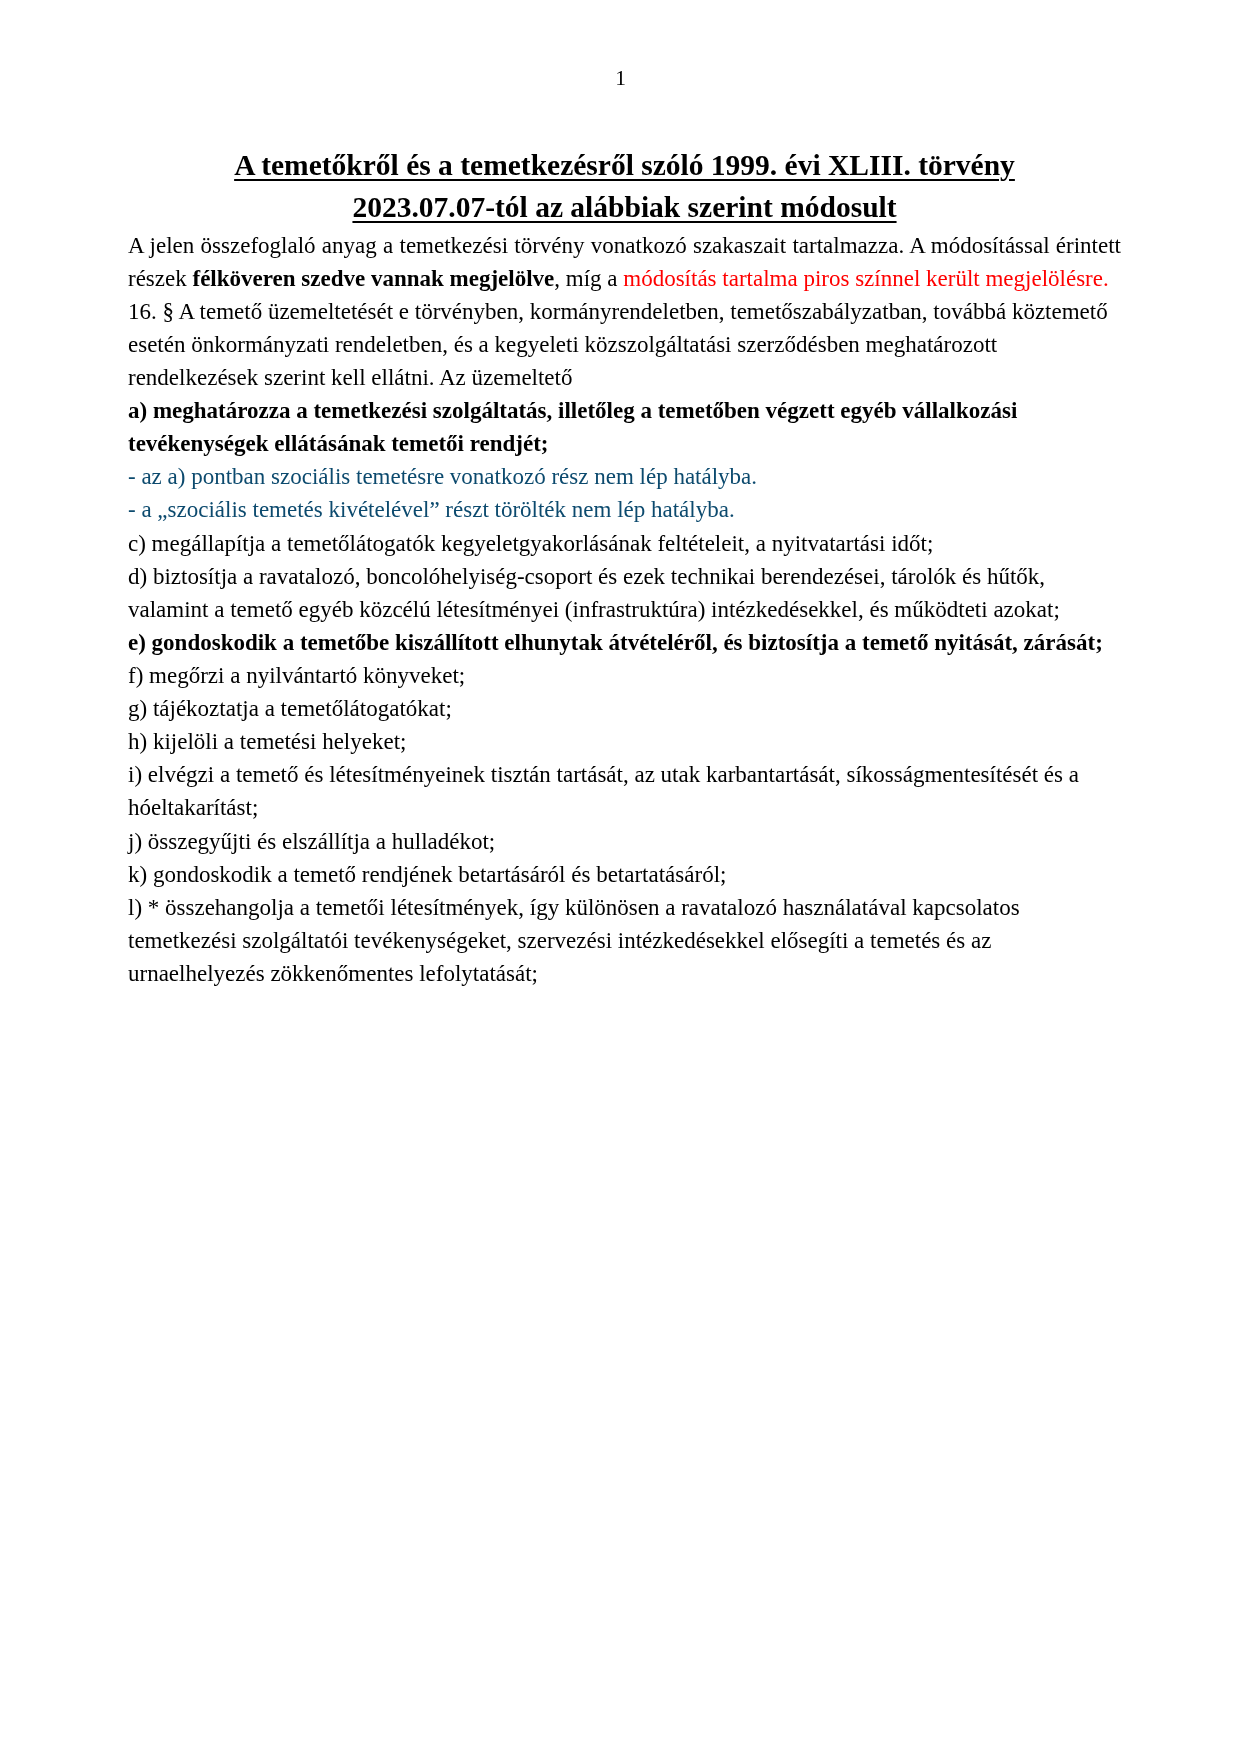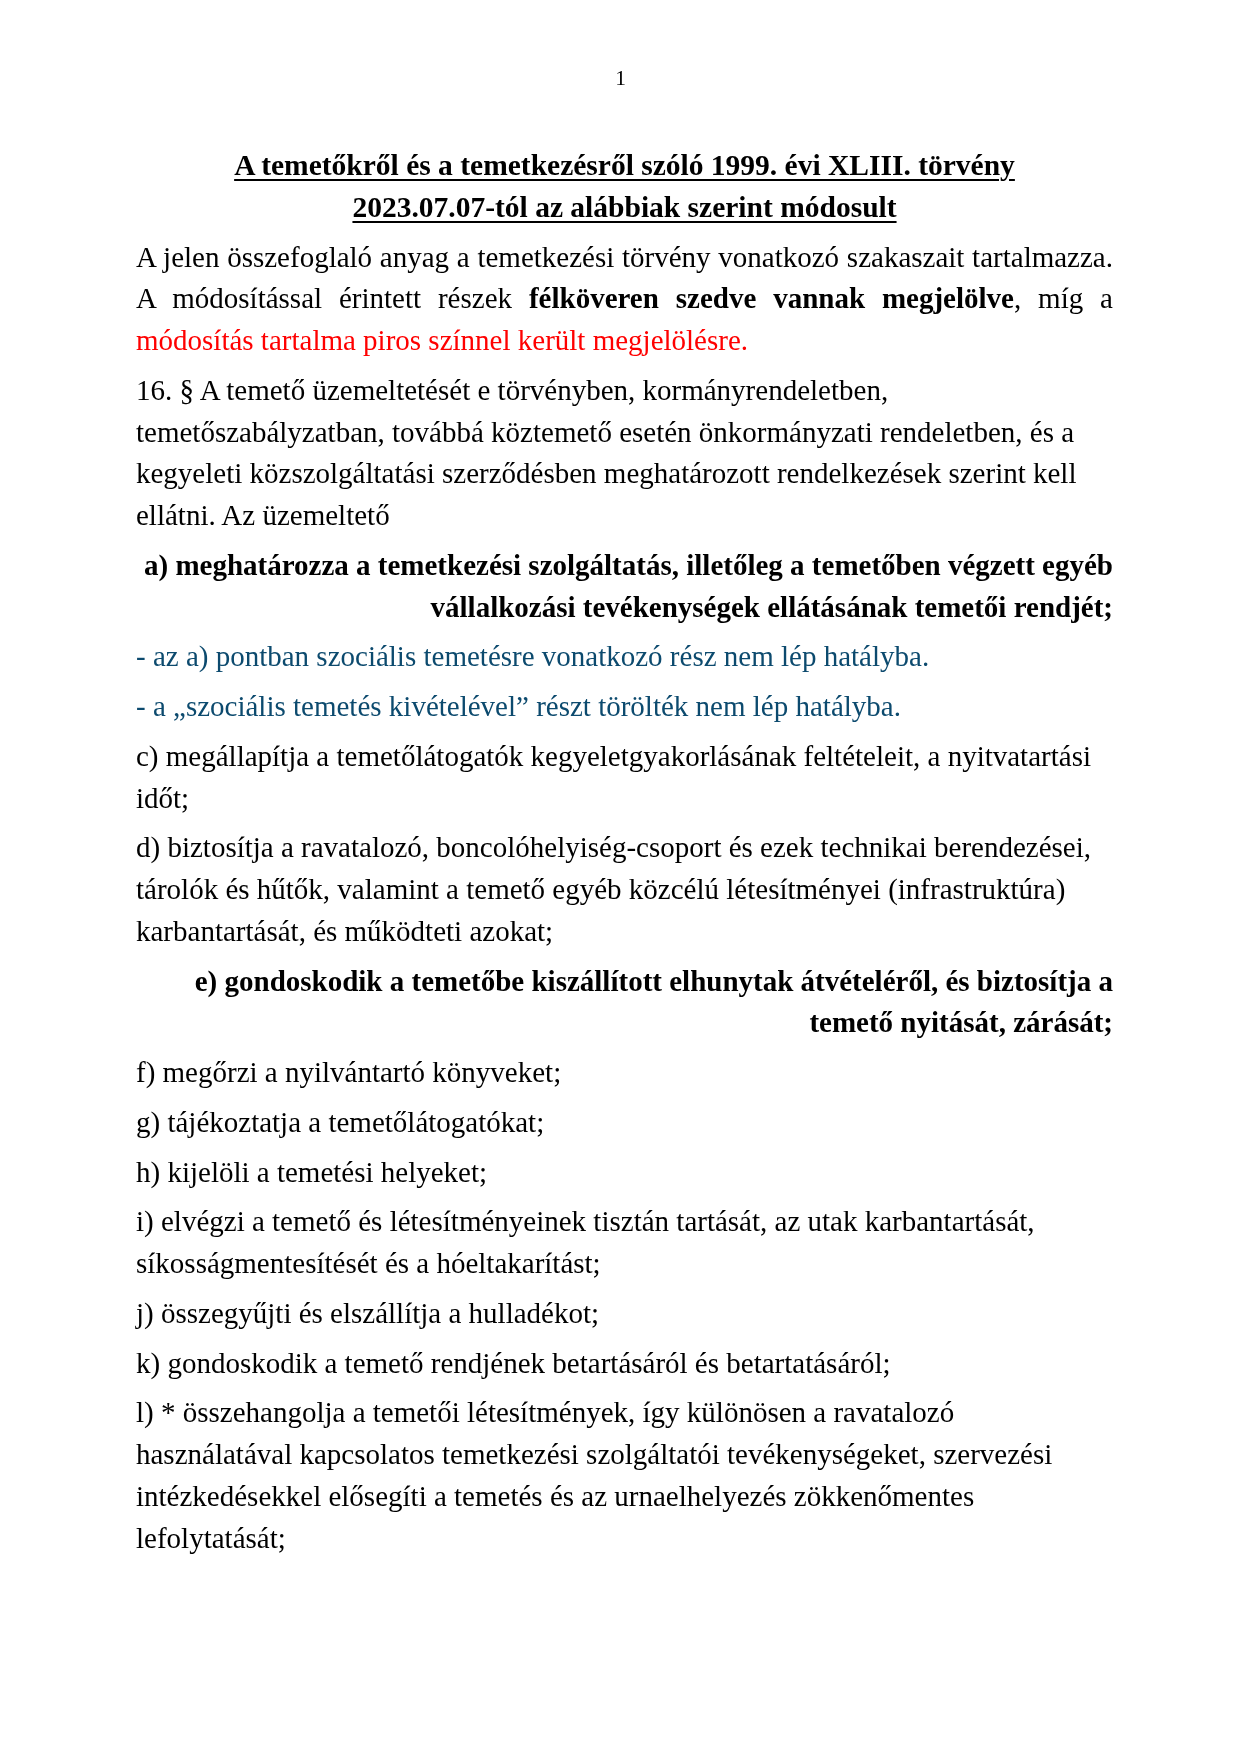--- a/index.html
+++ b/index.html
@@ -38,23 +38,23 @@
   .doc-title .tline {
     display: inline-block;
     text-decoration: underline;
     text-underline-offset: 4px;
     text-decoration-thickness: 2px;
   }
   .title-line-2 {
     margin-top: 0;
   }
   p.body {
-    font-size: 29px;
+    font-size: 23px;
     line-height: 1.44;
-    margin: 8px;
+    margin: 0;
     padding: 0;
   }
   .intro {
     text-align: justify;
     margin-top: 60px;
   }
   .intro b { font-weight: bold; }
   .red { color: #ff0000; }
   .section-heading {
     font-size: 23.5px;
@@ -63,21 +63,21 @@
     margin-bottom: 0;
   }
   .section-heading span.u {
     text-decoration: underline;
     text-underline-offset: 3px;
     text-decoration-thickness: 1.5px;
   }
   .para {
     margin-top: 26px;
   }
-  .para.bold { font-weight: bold; text-align: right; }
+  .para.bold { font-weight: bold; }
   .para.note { color: #0c4a6e; }
 </style>
 </head>
 <body>
 
 <div class="page">
 
   <div class="page-number">1</div>
 
   <h1 class="doc-title">
@@ -87,21 +87,21 @@
 
   <p class="body intro"><span>A jelen összefoglaló anyag a temetkezési törvény vonatkozó szakaszait tartalmazza. A módosítással érintett részek </span><b>félköveren szedve vannak megjelölve</b><span>, míg a </span><span class="red">módosítás tartalma piros színnel került megjelölésre.</span></p>
 
 
   <p class="body para">16. § A temető üzemeltetését e törvényben, kormányrendeletben, temetőszabályzatban, továbbá köztemető esetén önkormányzati rendeletben, és a kegyeleti közszolgáltatási szerződésben meghatározott rendelkezések szerint kell ellátni. Az üzemeltető</p>
 
   <p class="body para bold">a) meghatározza a temetkezési szolgáltatás, illetőleg a temetőben végzett egyéb vállalkozási tevékenységek ellátásának temetői rendjét;</p>
   <p class="body para note">- az a) pontban szociális temetésre vonatkozó rész nem lép hatályba.</p>
   <p class="body para note">- a „szociális temetés kivételével” részt törölték nem lép hatályba.</p>
   <p class="body para">c) megállapítja a temetőlátogatók kegyeletgyakorlásának feltételeit, a nyitvatartási időt;</p>
-  <p class="body para">d) biztosítja a ravatalozó, boncolóhelyiség-csoport és ezek technikai berendezései, tárolók és hűtők, valamint a temető egyéb közcélú létesítményei (infrastruktúra) karbantartását, és működteti azokat;</p>
+  <p class="body para">d) biztosítja a ravatalozó, boncolóhelyiség-csoport és ezek technikai berendezései, tárolók és hűtők, valamint a temető egyéb közcélú létesítményei (infrastruktúra) intézkedésekkel, és működteti azokat;</p>
   <p class="body para bold">e) gondoskodik a temetőbe kiszállított elhunytak átvételéről, és biztosítja a temető nyitását, zárását;</p>
   <p class="body para">f) megőrzi a nyilvántartó könyveket;</p>
   <p class="body para">g) tájékoztatja a temetőlátogatókat;</p>
   <p class="body para">h) kijelöli a temetési helyeket;</p>
   <p class="body para">i) elvégzi a temető és létesítményeinek tisztán tartását, az utak karbantartását, síkosságmentesítését és a hóeltakarítást;</p>
   <p class="body para">j) összegyűjti és elszállítja a hulladékot;</p>
   <p class="body para">k) gondoskodik a temető rendjének betartásáról és betartatásáról;</p>
   <p class="body para">l) * összehangolja a temetői létesítmények, így különösen a ravatalozó használatával kapcsolatos temetkezési szolgáltatói tevékenységeket, szervezési intézkedésekkel elősegíti a temetés és az urnaelhelyezés zökkenőmentes lefolytatását;</p>
 
 </div>

